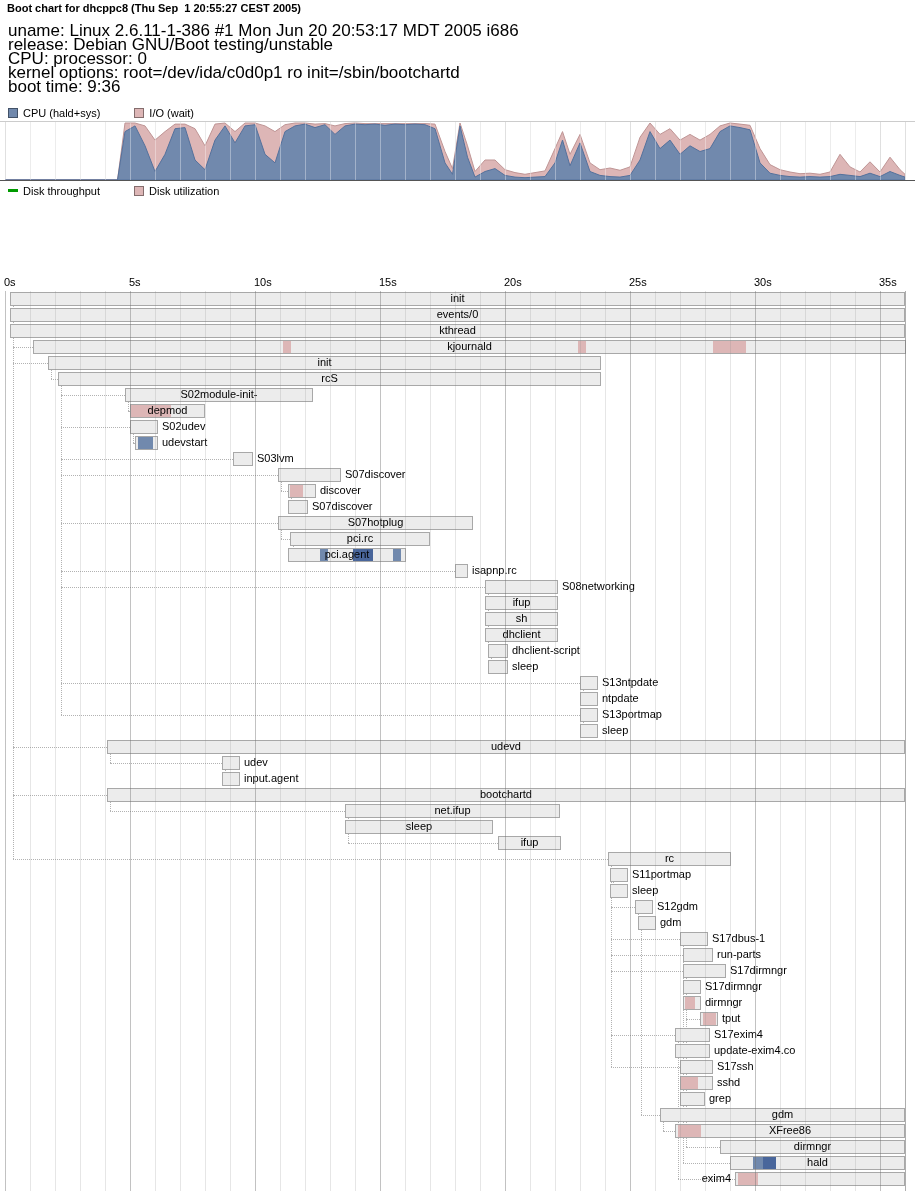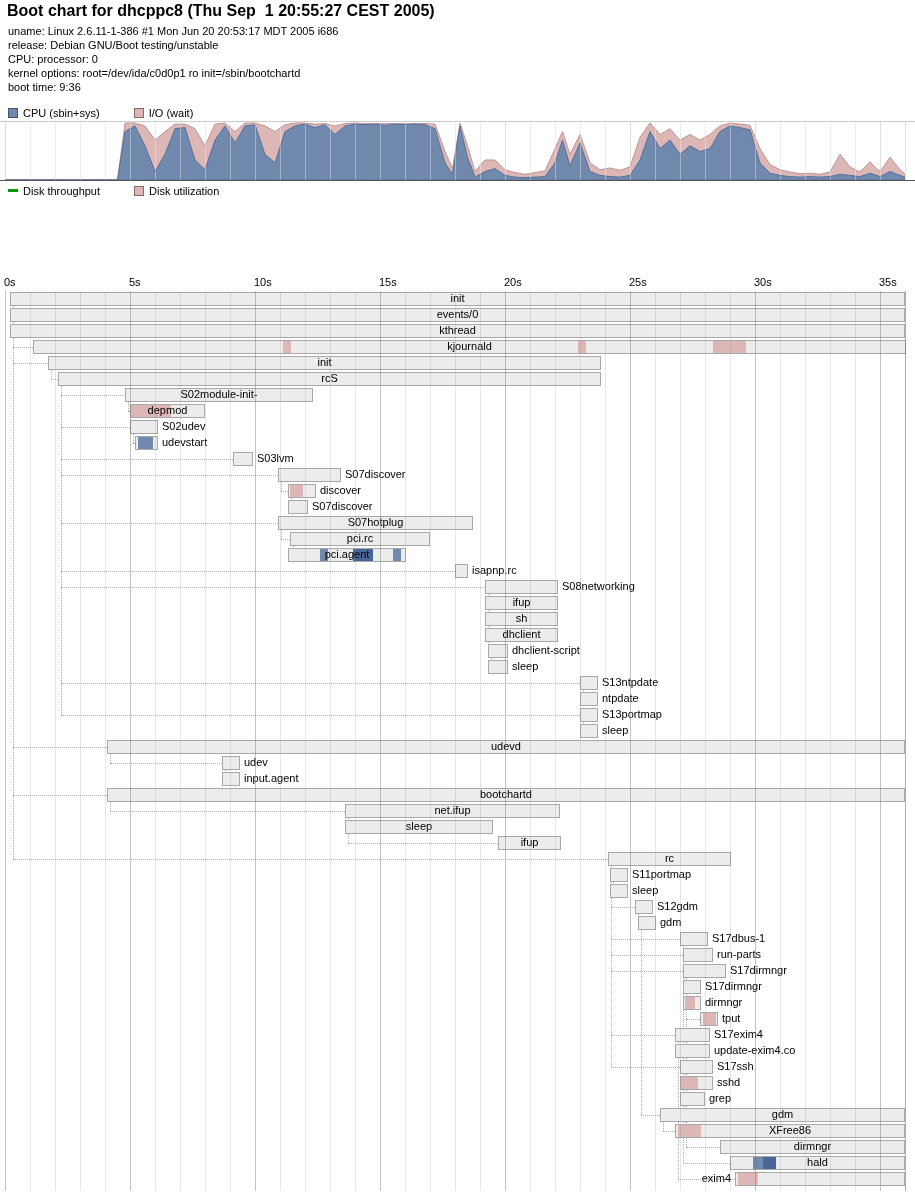--- a/index.html
+++ b/index.html
@@ -1,19 +1,19 @@
 <!DOCTYPE html>
 <html><head>
 <meta charset="utf-8">
 <style>
   html,body{margin:0;padding:0;background:#fff;}
   body{font-family:"Liberation Sans",sans-serif;color:#000;}
   .page{position:relative;width:915px;height:1196px;overflow:hidden;background:#fff;}
-  #title{position:absolute;top:2px;left:7px;font-size:16px;font-weight:bold;white-space:pre;}
-  #hdr{position:absolute;top:24px;left:8px;font-size:11px;line-height:14px;}
+  #title{position:absolute;top:2px;left:7px;font-size:11px;font-weight:bold;white-space:pre;}
+  #hdr{position:absolute;top:24px;left:8px;font-size:17px;line-height:14px;}
   #hdr div{white-space:pre;}
   .legend{position:absolute;left:8px;height:13px;font-size:11px;display:flex;align-items:center;}
   .leg-item{display:flex;align-items:center;margin-right:34px;}
   .swatch{width:10px;height:10px;margin-right:5px;border:1px solid rgba(0,0,0,0.40);box-sizing:border-box;display:inline-block;flex:0 0 auto;}
   .swatch.line{height:3px;border:none;}
   #legend-cpu{top:106px;}
   #legend-disk{top:184px;}
   #legend-proc{top:261px;}
   .chartbox{position:absolute;left:0;width:915px;}
   #cpu-chart{top:121px;height:60px;border-top:1px solid #ccc;border-bottom:1px solid #555;box-sizing:border-box;}
@@ -52,21 +52,21 @@
     <div>uname: Linux 2.6.11-1-386 #1 Mon Jun 20 20:53:17 MDT 2005 i686</div>
     <div>release: Debian GNU/Boot testing/unstable</div>
     <div>CPU: processor: 0</div>
     <div>kernel options: root=/dev/ida/c0d0p1 ro init=/sbin/bootchartd</div>
     <div>boot time: 9:36</div>
   </div>
 
   <div class="legend" id="legend-cpu">
       <div class="leg-item">
         <span class="swatch" style="background: rgb(113, 137, 173);"></span>
-        <span>CPU (sbin+sys)</span>
+        <span>CPU (hald+sys)</span>
       </div>
       <div class="leg-item">
         <span class="swatch" style="background: rgb(221, 182, 182);"></span>
         <span>I/O (wait)</span>
       </div>
     </div>
 
   <div class="chartbox" id="cpu-chart">
     <div class="grid"></div>
     <div id="cpu-svg-holder">

